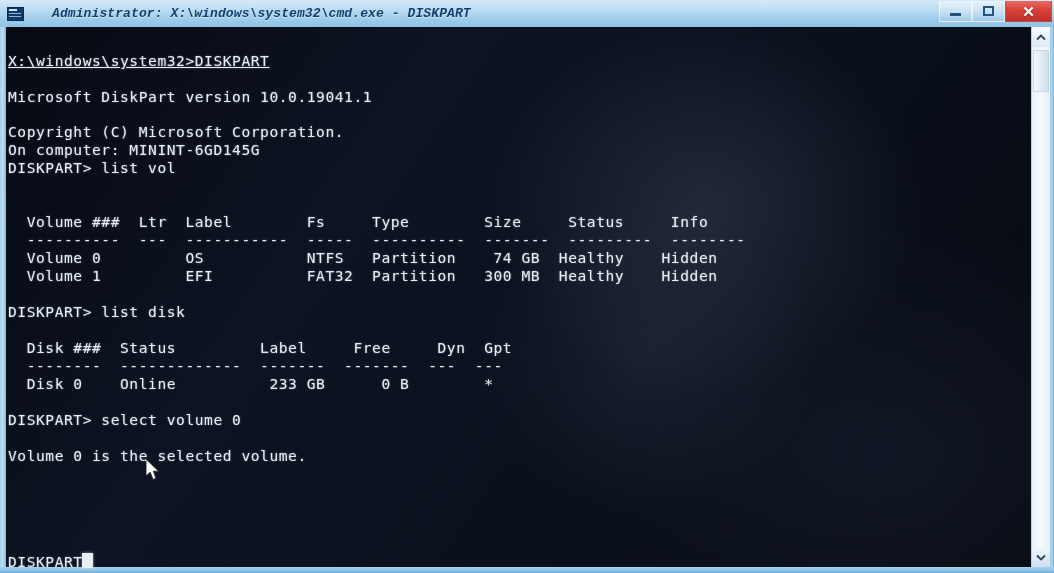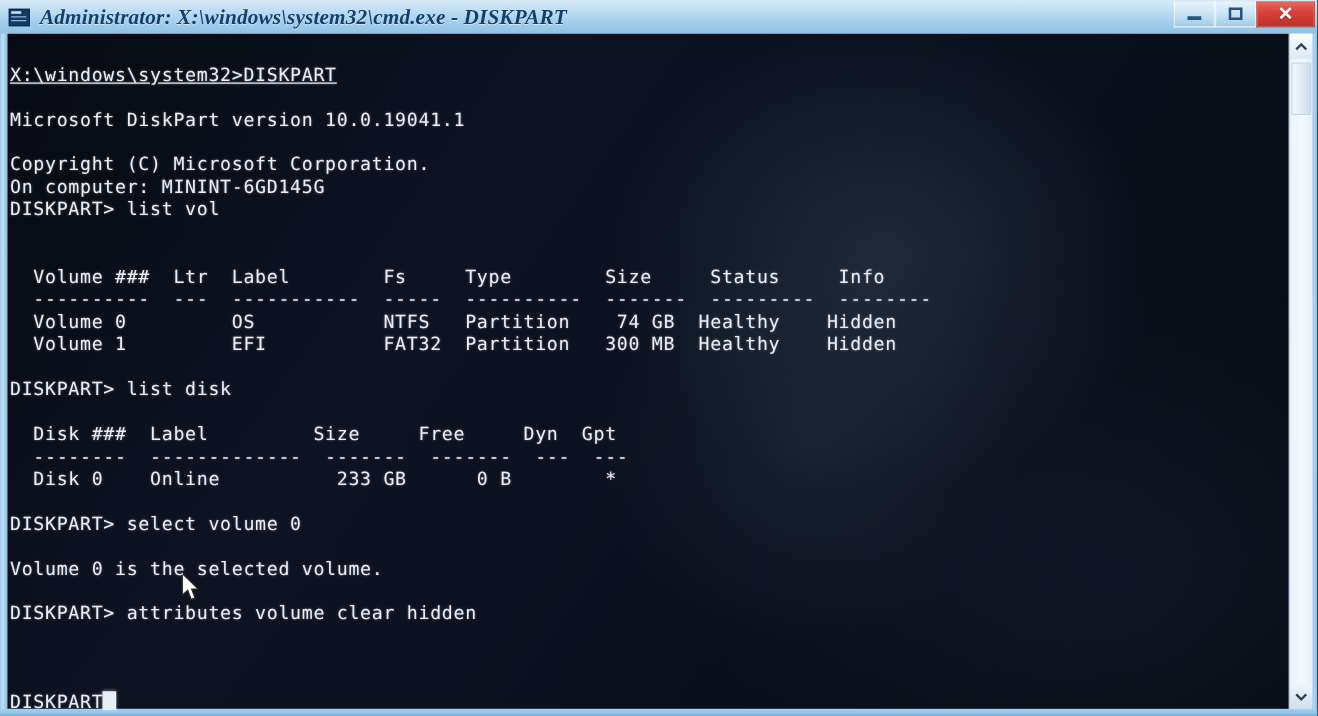--- a/index.html
+++ b/index.html
@@ -52,28 +52,29 @@
   #title-icon::after {
     content: "";
     position: absolute;
     left: 1px; top: 5px;
     width: 12px; height: 1px;
     background: #8fb6d6;
     box-shadow: 0 3px 0 0 #8fb6d6;
   }
 
   #title-text {
-    font-family: Liberation Serif, serif;
+    font-family: Liberation Mono, monospace;
     font-style: italic;
     font-weight: bold;
-    font-size: 17px;
+    font-size: 13px;
     color: #12406e;
     letter-spacing: 0.1px;
     white-space: nowrap;
     text-shadow: 0 1px 0 rgba(255,255,255,0.5);
+    margin-left: 20px;
   }
 
   #winbuttons {
     position: absolute;
     right: 0; top: 0;
     height: 27px;
     display: flex;
     align-items: flex-start;
   }
   .winbtn {
@@ -267,26 +268,25 @@
     <div class="cline" style="top: 25px; text-decoration: underline;">X:\windows\system32&gt;DISKPART</div>
         <div class="cline" style="top: 61px;">Microsoft DiskPart version 10.0.19041.1</div>
         <div class="cline" style="top: 96px;">Copyright (C) Microsoft Corporation.</div>
         <div class="cline" style="top: 114px;">On computer: MININT-6GD145G</div>
         <div class="cline" style="top: 132px;">DISKPART&gt; list vol</div>
         <div class="cline" style="top: 186px;">  Volume ###  Ltr  Label        Fs     Type        Size     Status     Info</div>
         <div class="cline" style="top: 204px;">  ----------  ---  -----------  -----  ----------  -------  ---------  --------</div>
         <div class="cline" style="top: 222px;">  Volume 0         OS           NTFS   Partition    74 GB  Healthy    Hidden</div>
         <div class="cline" style="top: 240px;">  Volume 1         EFI          FAT32  Partition   300 MB  Healthy    Hidden</div>
         <div class="cline" style="top: 276px;">DISKPART&gt; list disk</div>
-        <div class="cline" style="top: 312px;">  Disk ###  Label         Size     Free     Dyn  Gpt</div>
+        <div class="cline" style="top: 312px;">  Disk ###  Status         Label     Free     Dyn  Gpt</div>
         <div class="cline" style="top: 330px;">  --------  -------------  -------  -------  ---  ---</div>
         <div class="cline" style="top: 348px;">  Disk 0    Online          233 GB      0 B        *</div>
         <div class="cline" style="top: 384px; text-align: right;">DISKPART&gt; select volume 0</div>
         <div class="cline" style="top: 420px;">Volume 0 is the selected volume.</div>
-        <div class="cline" style="top: 455px;">DISKPART&gt; attributes volume clear hidden</div>
         <div class="cline" style="top: 526px;">DISKPART&gt;</div>
       </div>
   </div>
 
   <div id="cursor-block"></div>
 
   <svg id="mouse-cursor" viewBox="0 0 16 24">
     <polygon points="0,0 0,17 4.2,13.2 7,20.5 10,19.2 7.3,12.2 12.6,12.2" fill="#ffffff" stroke="#2a2a2a" stroke-width="0.9"></polygon>
   </svg>
 

